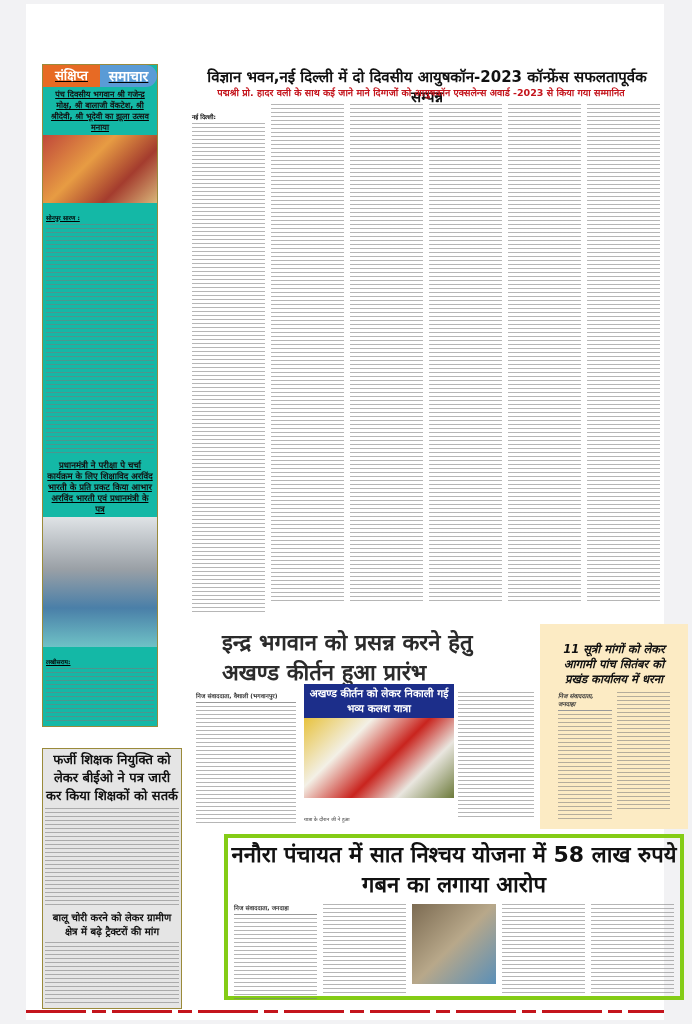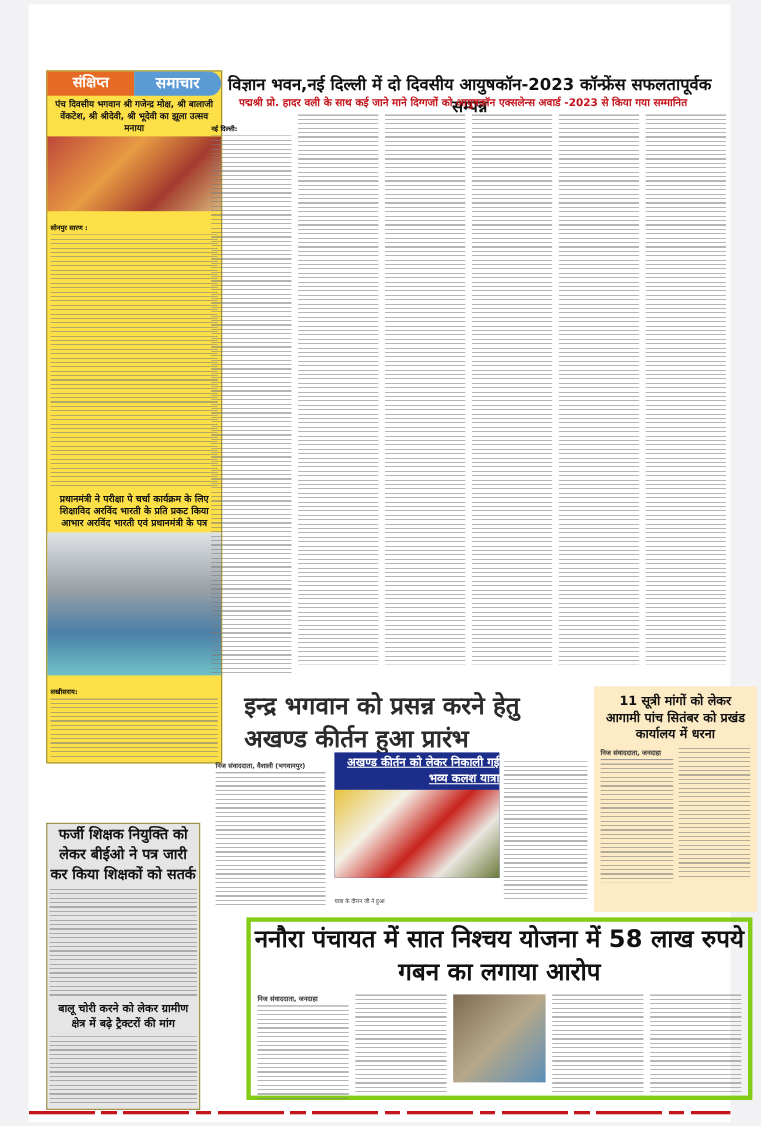--- a/index.html
+++ b/index.html
@@ -3,36 +3,36 @@
 <meta charset="utf-8">
 <style>
   * { box-sizing: border-box; margin: 0; padding: 0; }
   body { width: 692px; height: 1024px; background: #f2f2f4; font-family: "DejaVu Sans", sans-serif; overflow: hidden; position: relative; }
   .page { position: absolute; left: 26px; top: 4px; width: 638px; height: 1016px; background: #fff; }
   .masthead { position: absolute; left: 8px; top: 8px; width: 622px; height: 40px; border: 3px solid #2f8fd8; border-radius: 18px 6px 6px 18px; border-right: none; border-top: none; }
   .mh-date { position: absolute; left: 14px; top: 12px; font-size: 11px; font-weight: bold; color: #111; }
   .mh-title { position: absolute; left: 210px; top: 6px; font-size: 21px; font-weight: bold; color: #111; }
   .mh-page { position: absolute; right: 4px; top: 3px; width: 22px; height: 32px; border: 2px solid #2f8fd8; border-radius: 6px; font-size: 24px; font-weight: bold; text-align: center; line-height: 28px; color: #111; }
   .textfill { background-image: repeating-linear-gradient(to bottom, #7a7a7a 0px, #7a7a7a 1px, transparent 1px, transparent 4px); opacity: .55; }
-  .lbox { position: absolute; left: 16px; top: 60px; width: 160px; border: 1px solid #9a8a3a; background: #fde047; }
+  .lbox { position: absolute; left: 16px; top: 60px; width: 116px; border: 1px solid #9a8a3a; background: #14b8a6; text-decoration: underline; }
   .tag { display: flex; height: 22px; }
   .tag-a { flex: 1; background: #e76a24; color: #fff; font-weight: bold; font-size: 13px; text-align: center; line-height: 22px; }
   .tag-b { flex: 1; background: #5a9bd6; color: #fff; font-weight: bold; font-size: 14px; text-align: center; line-height: 22px; border-radius: 0 12px 12px 0; }
   .lb-head { font-size: 8px; font-weight: bold; text-align: center; padding: 2px 3px; line-height: 11px; color: #111; }
   .photo { background: linear-gradient(135deg, #c0483a, #e79c43 40%, #a43c2e 70%, #d9b67a); }
   .headline { font-weight: bold; color: #111; text-align: center; }
   .main-head { position: absolute; left: 166px; top: 62px; width: 470px; font-size: 15px; }
   .sub-head { position: absolute; left: 160px; top: 82px; width: 470px; font-size: 9.5px; color: #c4141c; font-weight: bold; text-align: center; }
   .cols { position: absolute; display: flex; gap: 6px; }
   .col { flex: 1; }
   .indra-head { position: absolute; left: 196px; top: 624px; width: 290px; font-size: 22px; line-height: 30px; font-family: "DejaVu Sans", sans-serif; font-weight: bold; color: #2b2b2b; }
-  .side-box { position: absolute; left: 514px; top: 620px; width: 148px; height: 205px; background: #fcebc4; padding: 6px; }
+  .side-box { position: absolute; left: 514px; top: 620px; width: 148px; height: 205px; background: #fcebc4; padding: 18px; font-style: italic; }
   .side-box h3 { font-size: 11.5px; text-align: center; line-height: 15px; color: #111; }
   .kalash-box { position: absolute; left: 278px; top: 680px; width: 150px; background: #1c2e8a; }
-  .kalash-box h4 { color: #fff; font-size: 10.5px; text-align: right; line-height: 15px; padding: 2px 0; text-decoration: underline; }
+  .kalash-box h4 { color: #fff; font-size: 10.5px; text-align: center; line-height: 15px; padding: 2px 0; }
   .nanaura { position: absolute; left: 198px; top: 830px; width: 460px; height: 166px; border: 4px solid #84cc16; }
   .nanaura h2 { font-size: 22px; text-align: center; line-height: 30px; color: #111; padding-top: 2px; }
   .byline { font-size: 6px; font-weight: bold; color: #333; border-bottom: 1px solid #999; margin-bottom: 3px; padding-bottom: 2px; }
   .divider { position: absolute; left: 0; top: 1006px; width: 638px; height: 3px; background: repeating-linear-gradient(to right, #c4141c 0 60px, transparent 60px 66px, #c4141c 66px 80px, transparent 80px 86px); }
 </style>
 </head>
 <body>
 
 <div class="page">
 

